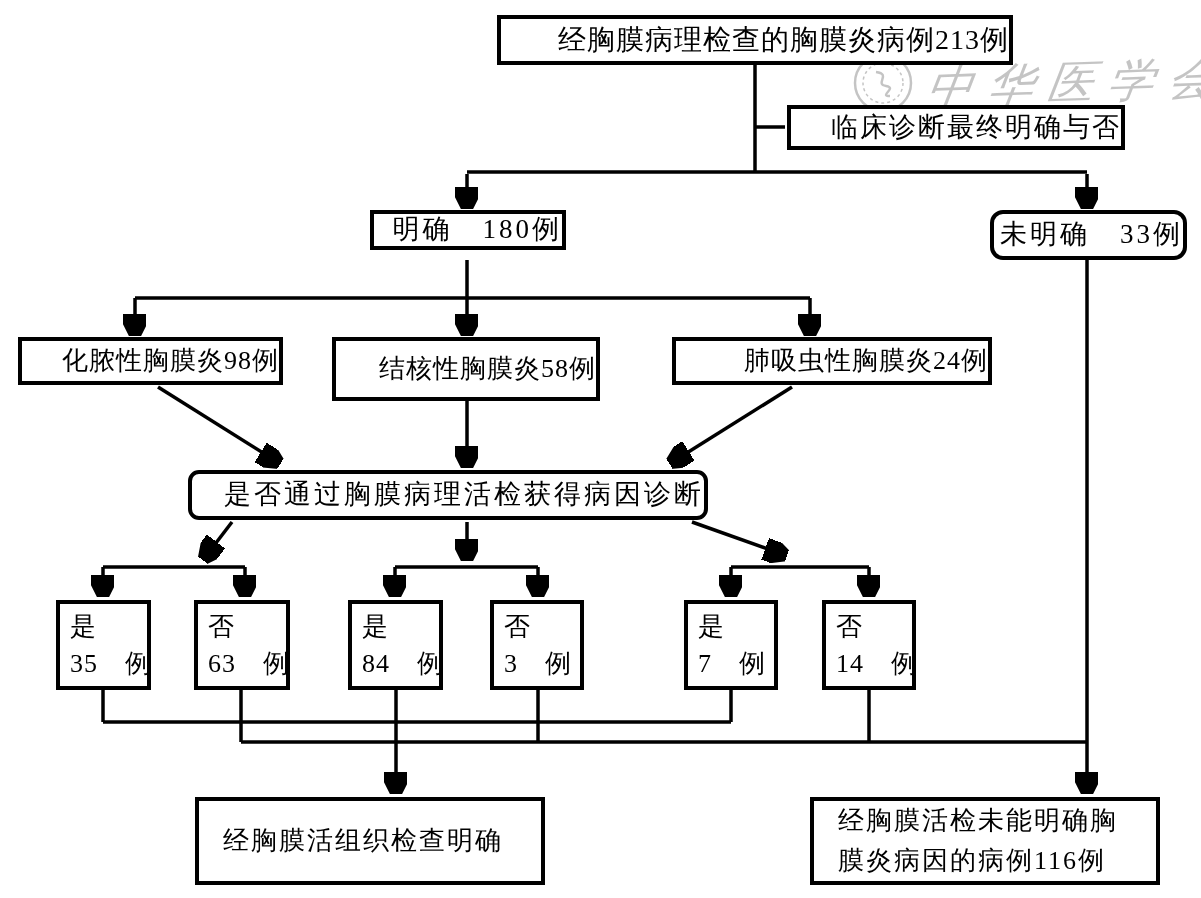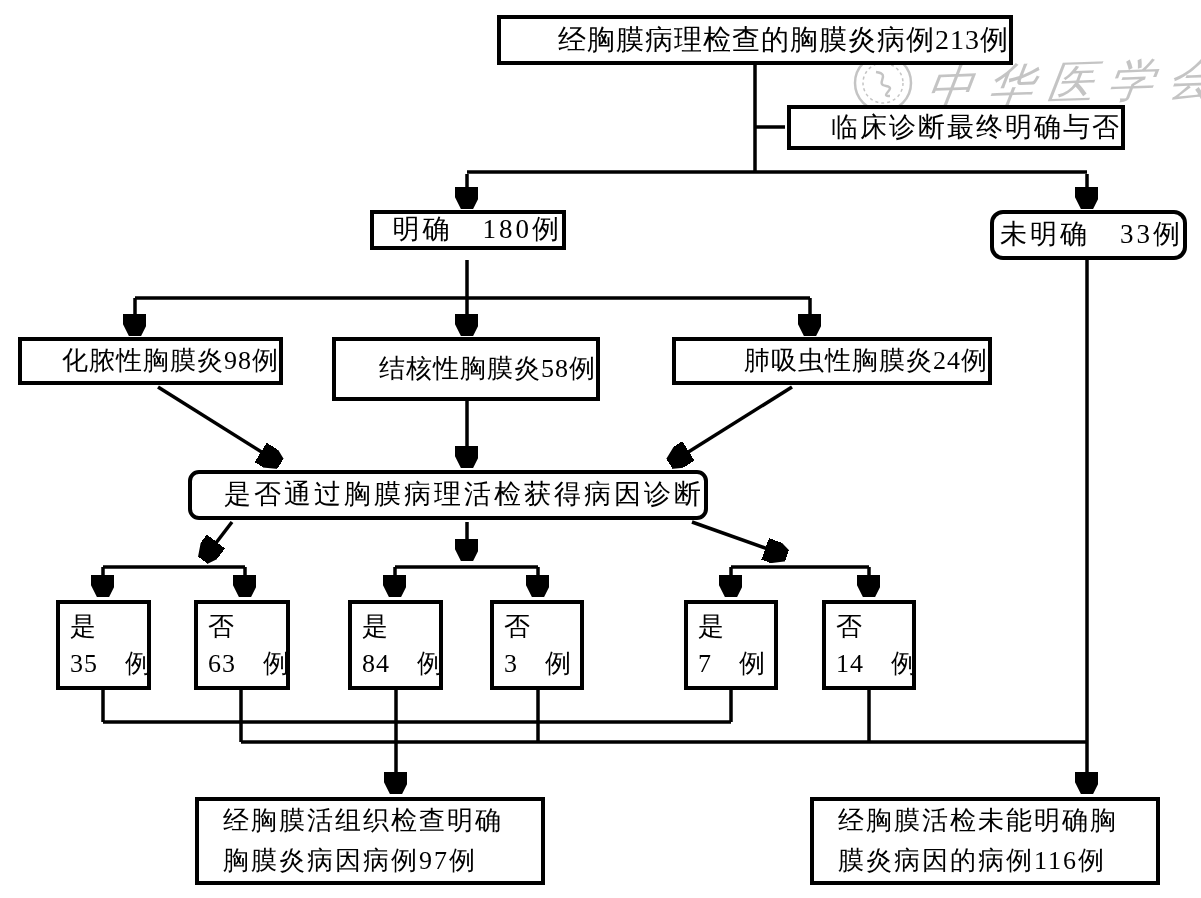--- a/index.html
+++ b/index.html
@@ -158,21 +158,20 @@
     <span>是</span>
     <span>7　例</span>
   </div>
   <div class="node n-small n-no3">
     <span>否</span>
     <span>14　例</span>
   </div>
 
   <div class="node n-bottom n-bl">
     <span>经胸膜活组织检查明确</span>
-    <span>胸膜炎病因病例97例</span>
   </div>
 
   <div class="node n-bottom n-br">
     <span>经胸膜活检未能明确胸</span>
     <span>膜炎病因的病例116例</span>
   </div>
 
 </div>
 
 </body></html>

